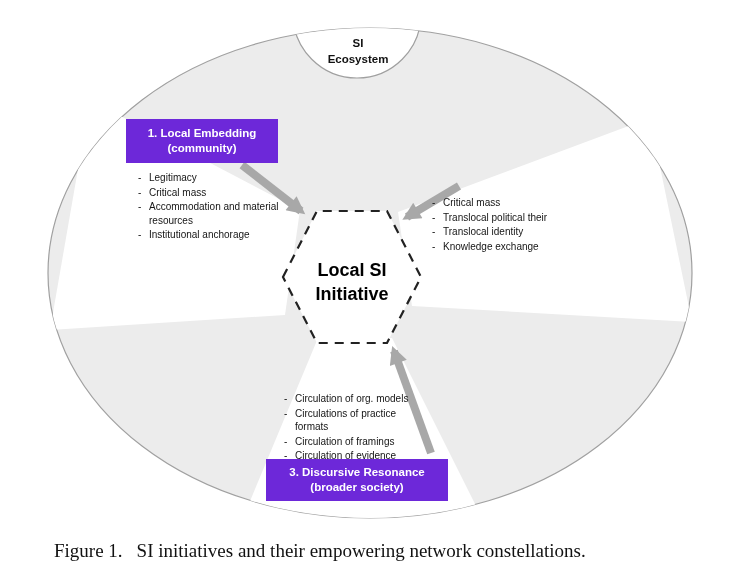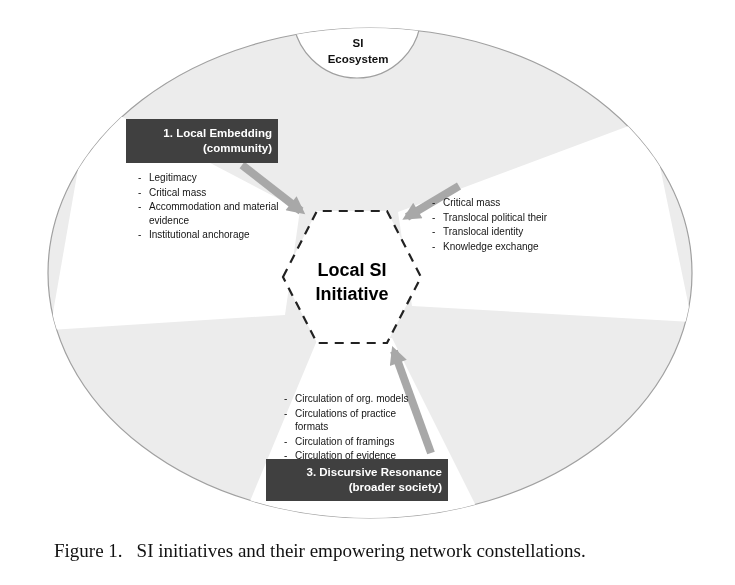--- a/index.html
+++ b/index.html
@@ -6,22 +6,22 @@
   .stage{
     position:relative;width:735px;height:585px;background:#ffffff;
     font-family:"Liberation Sans", sans-serif;overflow:hidden;border-radius:31px;
   }
   .stage svg{position:absolute;left:0;top:0;}
   .overlay{position:absolute;box-sizing:border-box;}
   .eco-label{
     text-align:center;font-weight:bold;font-size:11.5px;color:#111;line-height:1.35;
   }
   .dark-box{
-    background:#404040;color:#ffffff;font-weight:bold;font-size:11.5px;
-    line-height:1.3;text-align:right;display:flex;flex-direction:column;
+    background:#6d28d9;color:#ffffff;font-weight:bold;font-size:11.5px;
+    line-height:1.3;text-align:center;display:flex;flex-direction:column;
     justify-content:center;padding:4px 6px;
   }
   .hex-label{
     text-align:center;font-weight:bold;font-size:18px;color:#000;line-height:1.35;
   }
   .blist{font-size:10px;font-weight:normal;color:#141414;}
   .blist .item{display:flex;line-height:1.35;margin-bottom:1px;}
   .blist .item::before{content:"-";flex:0 0 11px;width:11px;}
   .caption{
     font-family:"Liberation Serif", serif;font-size:19px;color:#111;
@@ -75,21 +75,21 @@
     <div>(community)</div>
   </div>
   <div class="overlay blist" style="left:138px;top:171px;width:152px;">
     <div class="item">
         <span>Legitimacy</span>
       </div>
     <div class="item">
         <span>Critical mass</span>
       </div>
     <div class="item">
-        <span>Accommodation and material evidence</span>
+        <span>Accommodation and material resources</span>
       </div>
     <div class="item">
         <span>Institutional anchorage</span>
       </div>
   </div>
 
   <div class="overlay blist" style="left:432px;top:196px;width:135px;">
     <div class="item">
         <span>Critical mass</span>
       </div>

